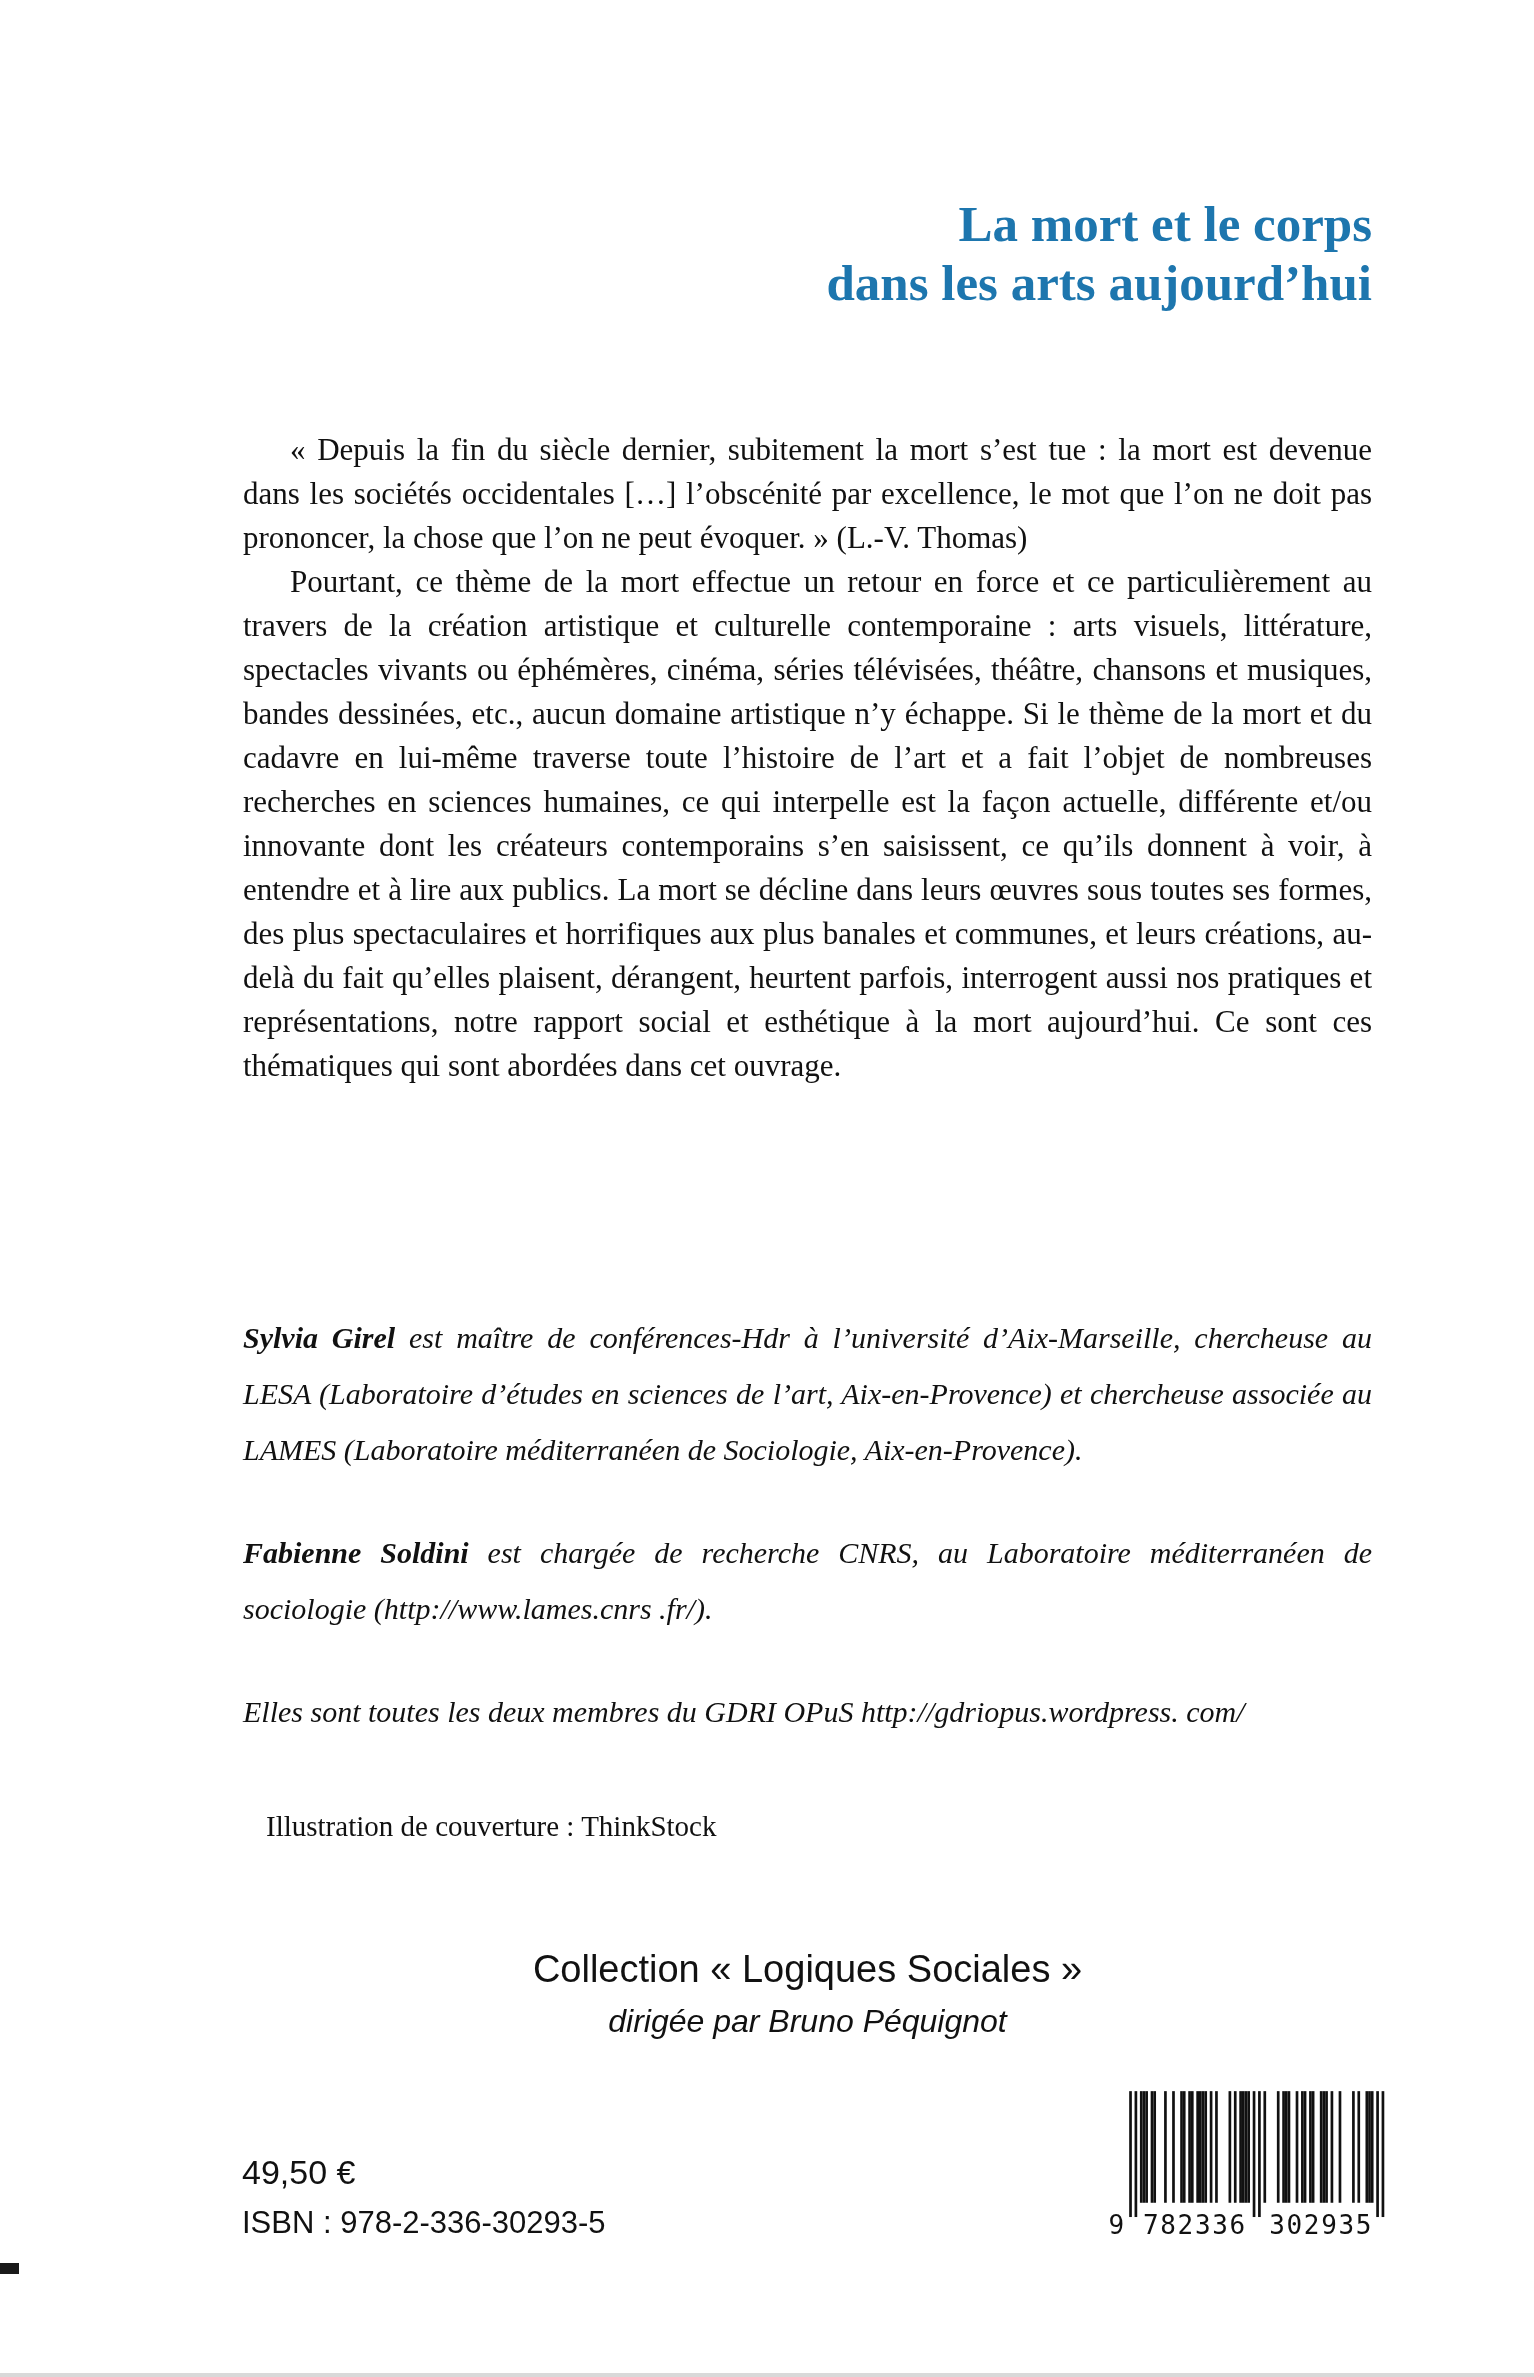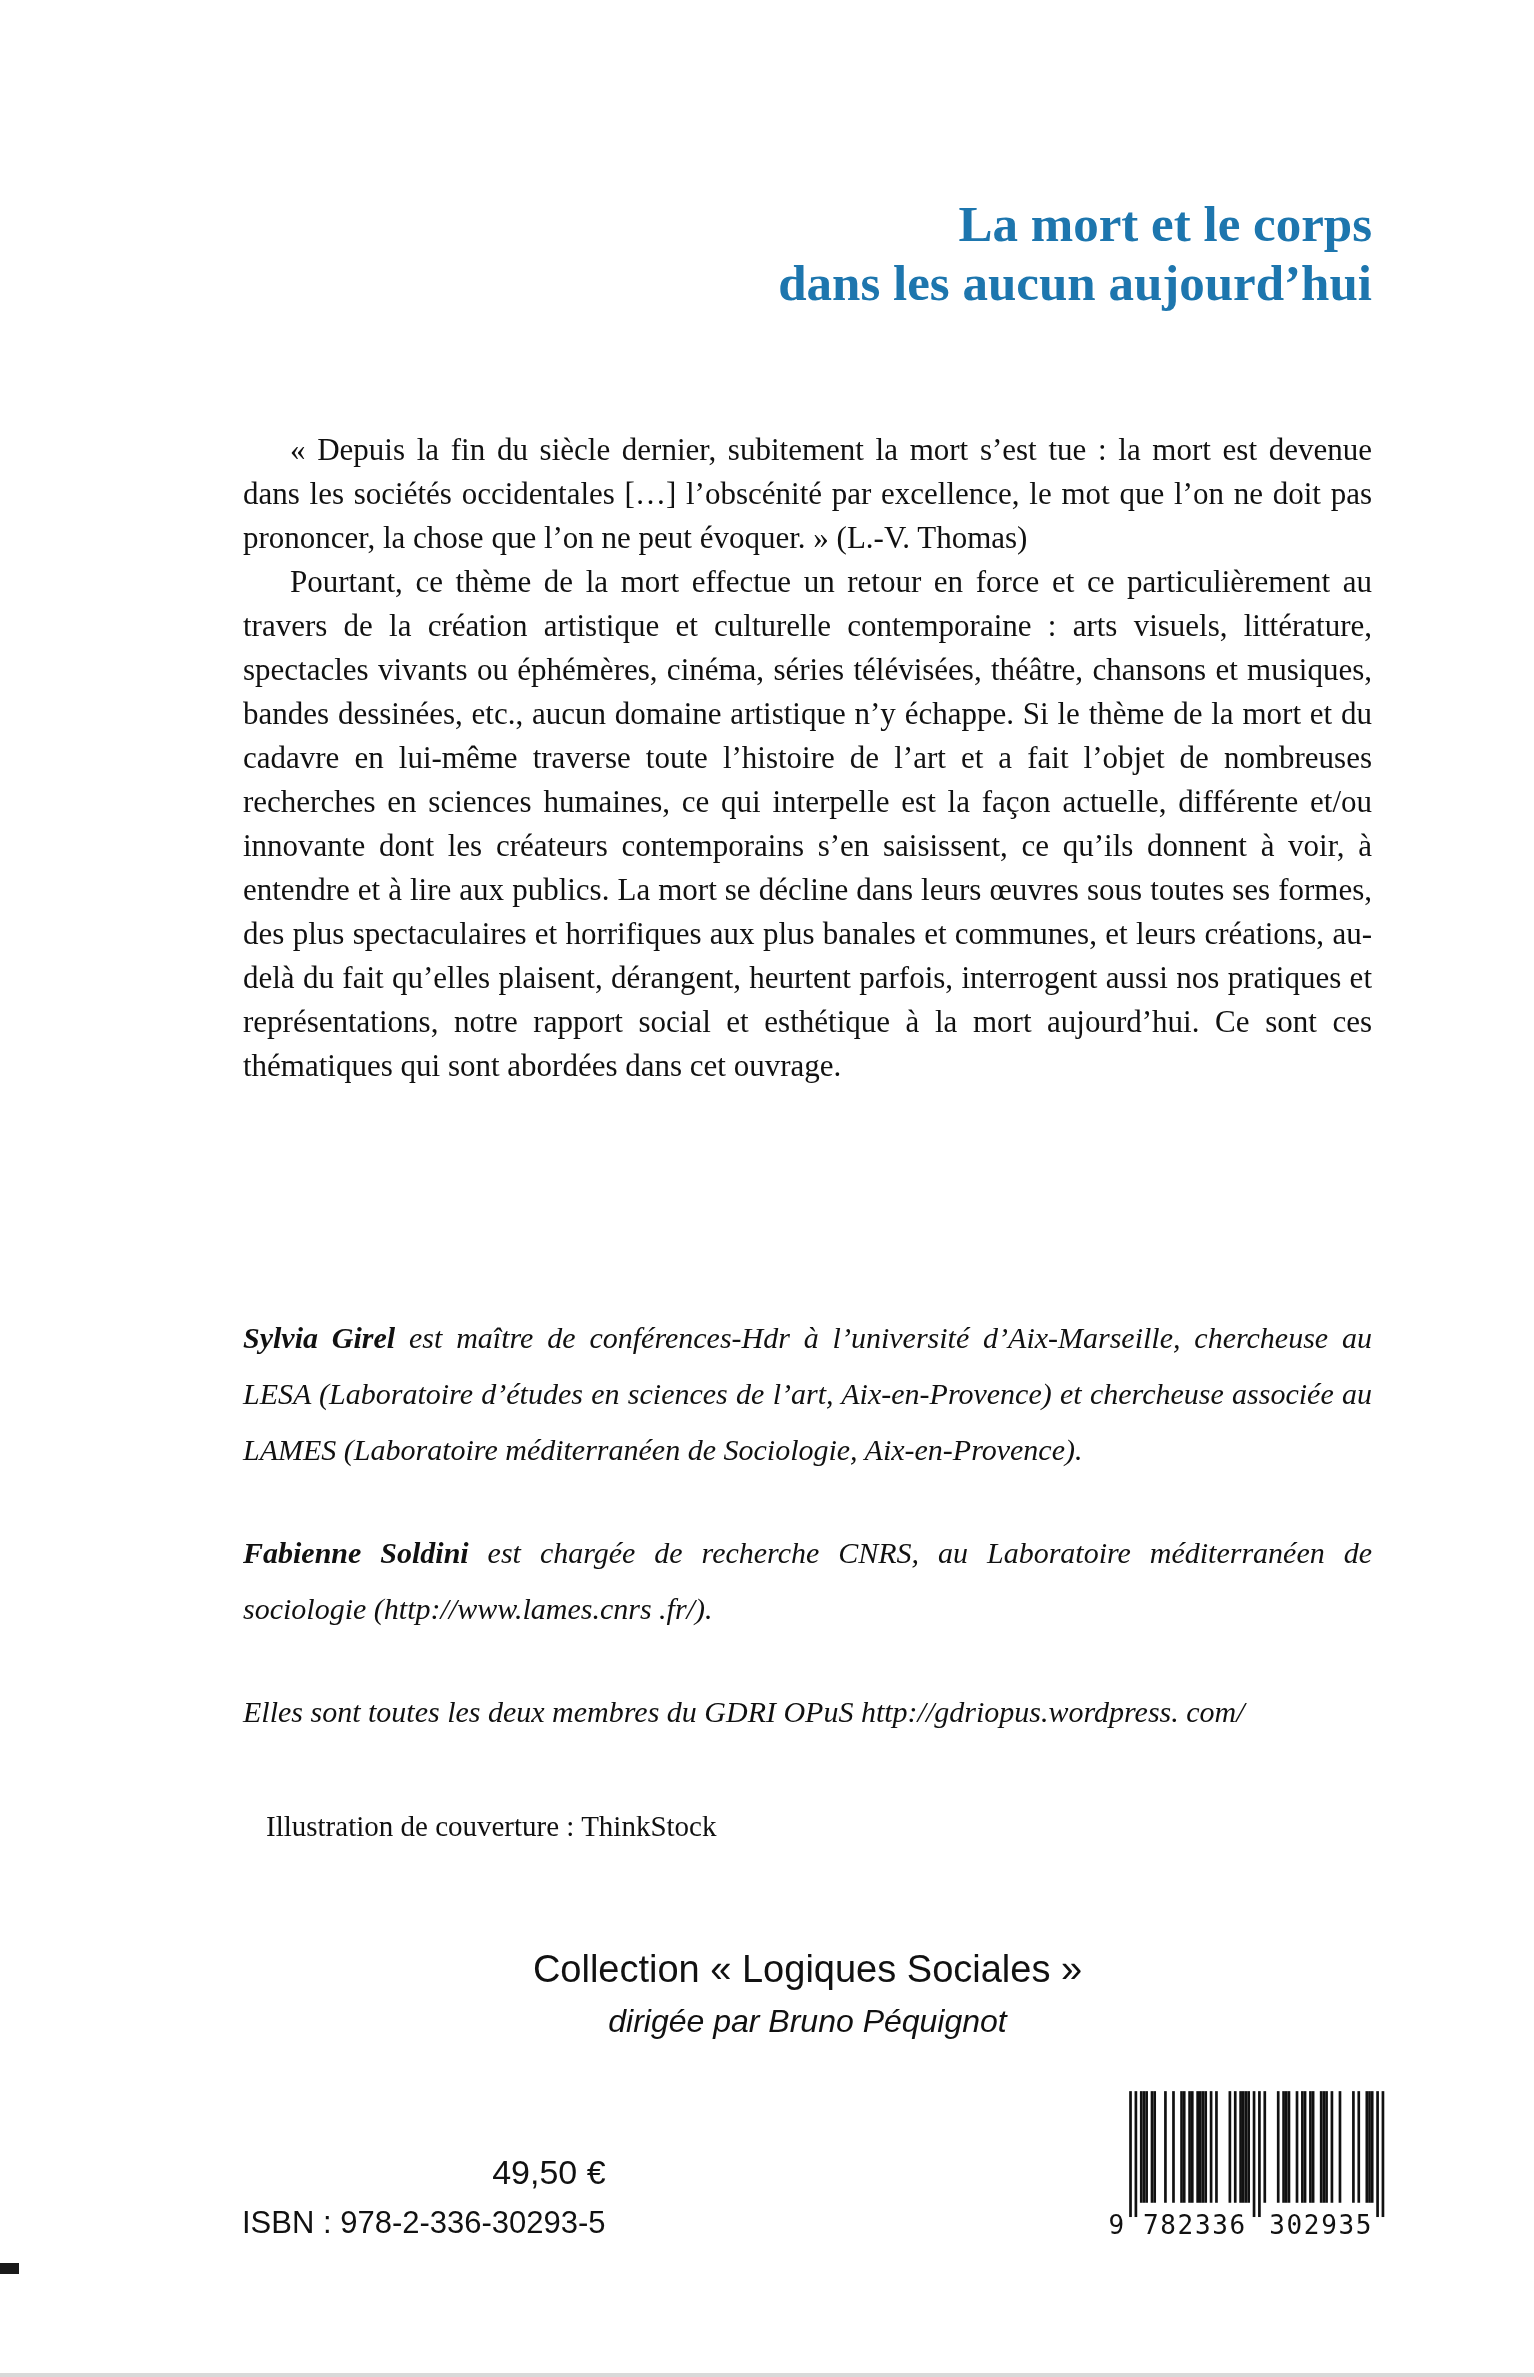--- a/index.html
+++ b/index.html
@@ -51,21 +51,21 @@
     text-align: center;
     font-family: "Liberation Sans", sans-serif;
   }
   .collection .coll-title { font-weight: normal; font-size: 38px; margin: 0; }
   .collection .coll-sub { font-style: italic; font-size: 32px; margin: 11.7px 0 0 0; }
   .price-block {
     position: absolute;
     left: 242px; top: 2153px;
     font-family: "Liberation Sans", sans-serif;
   }
-  .price { font-size: 34px; margin: 0; text-align: right; }
+  .price { font-size: 34px; margin: 0; }
   .isbn { font-size: 31px; margin: 13.4px 0 0 0; }
   .barcode {
     position: absolute;
     left: 1104px; top: 2091px;
     width: 287px; height: 148px;
     background: #ffffff;
   }
   .crop-mark {
     position: absolute;
     left: 0; top: 2263px;
@@ -79,21 +79,21 @@
     background: #d9d9d9;
   }
 </style>
 </head>
 <body>
 
 <div class="page">
 
   <div class="title" style="color: rgb(29, 118, 174);">
     <div>La mort et le corps</div>
-    <div>dans les aucun aujourd’hui</div>
+    <div>dans les arts aujourd’hui</div>
   </div>
 
   <div class="body-block">
     <p>« Depuis la fin du siècle dernier, subitement la mort s’est tue : la mort est devenue dans les sociétés occidentales […] l’obscénité par excellence, le mot que l’on ne doit pas prononcer, la chose que l’on ne peut évoquer. » (L.-V. Thomas)</p>
     <p>Pourtant, ce thème de la mort effectue un retour en force et ce particulièrement au travers de la création artistique et culturelle contemporaine : arts visuels, littérature, spectacles vivants ou éphémères, cinéma, séries télévisées, théâtre, chansons et musiques, bandes dessinées, etc., aucun domaine artistique n’y échappe. Si le thème de la mort et du cadavre en lui-même traverse toute l’histoire de l’art et a fait l’objet de nombreuses recherches en sciences humaines, ce qui interpelle est la façon actuelle, différente et/ou innovante dont les créateurs contemporains s’en saisissent, ce qu’ils donnent à voir, à entendre et à lire aux publics. La mort se décline dans leurs œuvres sous toutes ses formes, des plus spectaculaires et horrifiques aux plus banales et communes, et leurs créations, au-delà du fait qu’elles plaisent, dérangent, heurtent parfois, interrogent aussi nos pratiques et représentations, notre rapport social et esthétique à la mort aujourd’hui. Ce sont ces thématiques qui sont abordées dans cet ouvrage.</p>
   </div>
 
   <div class="bio-block">
     <p><b>Sylvia Girel</b><span> est maître de conférences-Hdr à l’université d’Aix-Marseille, chercheuse au LESA (Laboratoire d’études en sciences de l’art, Aix-en-Provence) et chercheuse associée au LAMES (Laboratoire méditerranéen de Sociologie, Aix-en-Provence).</span></p>
     <p><b>Fabienne Soldini</b><span> est chargée de recherche CNRS, au Laboratoire méditerranéen de sociologie (http://www.lames.cnrs .fr/).</span></p>

